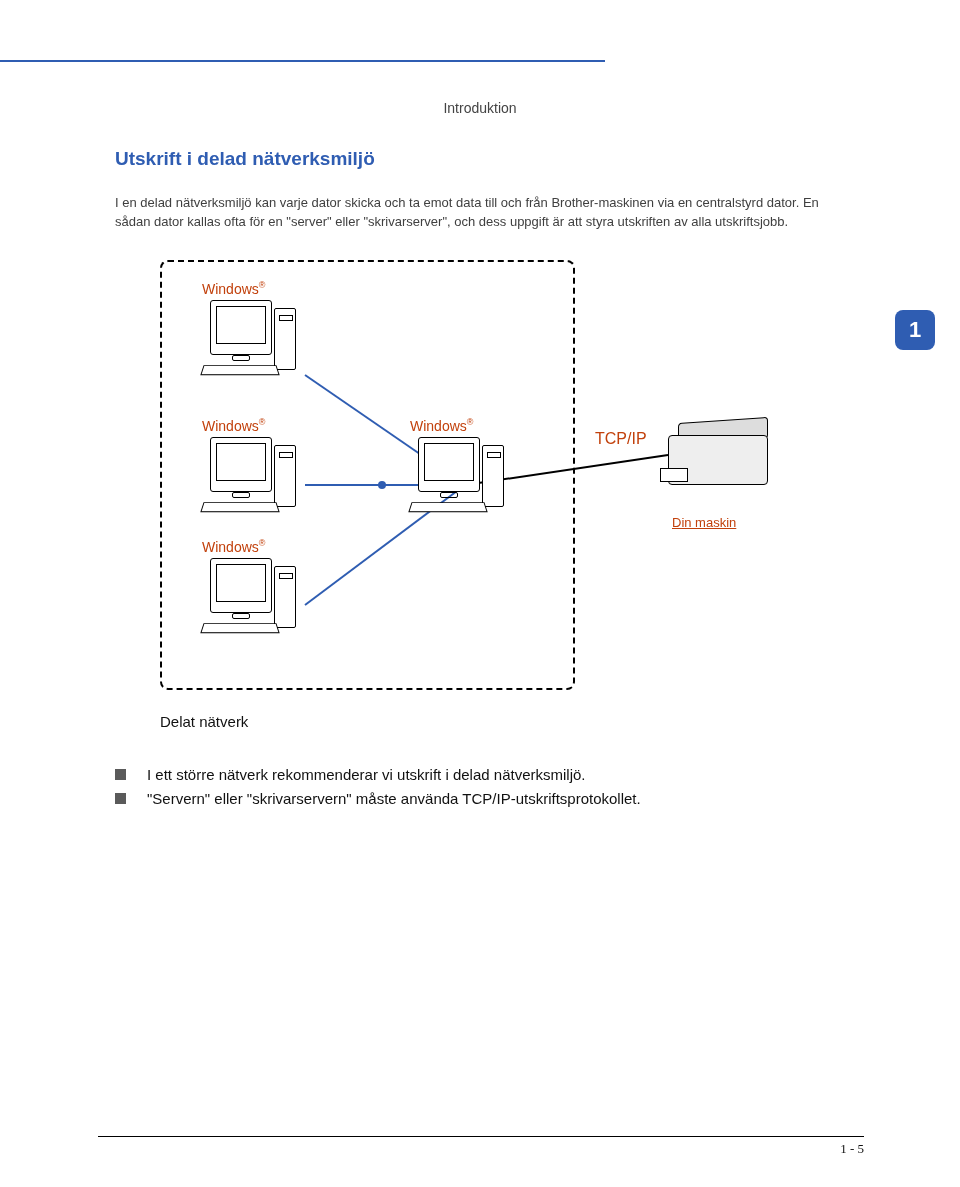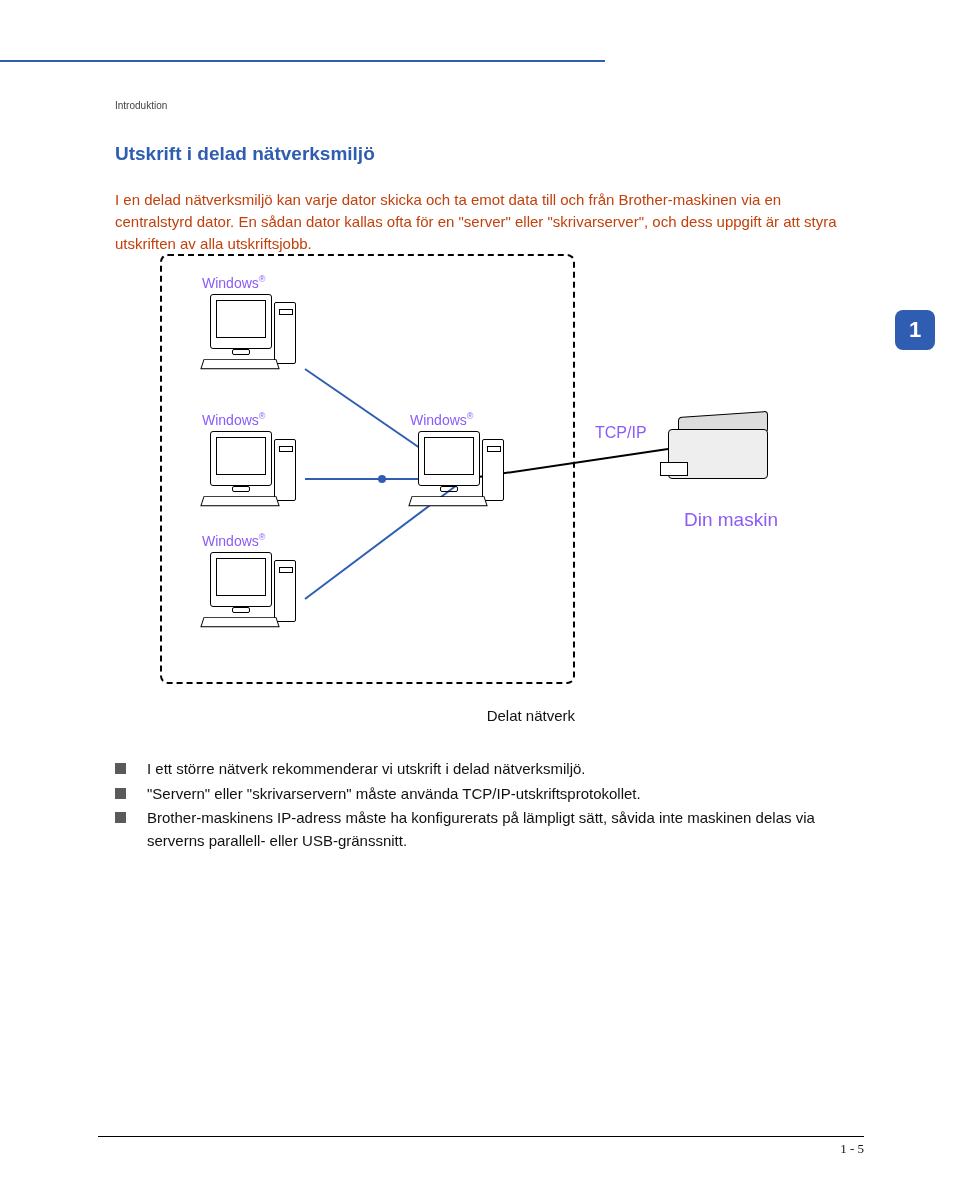--- a/index.html
+++ b/index.html
@@ -19,34 +19,36 @@
     background: #2f5db2;
   }
   .content {
     position: absolute;
     top: 100px;
     left: 115px;
     width: 730px;
   }
   .section-title {
     color: #444;
-    font-size: 10px;
+    font-size: 14px;
     margin-bottom: 20px;
+    text-align: center;
   }
   .heading {
     color: #2f5db2;
     font-weight: bold;
     font-size: 19px;
     margin-bottom: 24px;
     margin-top: 32px;
   }
   .para {
-    color: #c2410c;
-    font-size: 15px;
+    color: #404040;
+    font-size: 13px;
     line-height: 1.45;
+    margin-bottom: 28px;
   }
   .page-tab {
     position: absolute;
     top: 310px;
     right: 25px;
     width: 40px;
     height: 40px;
     background: #2f5db2;
     border-radius: 8px;
     color: #fff;
@@ -64,31 +66,31 @@
   }
   .netbox {
     position: absolute;
     border: 2px dashed #000;
     border-radius: 8px;
   }
   .netbox.outer { left: 0; top: 0; width: 415px; height: 430px; }
   .label {
     position: absolute;
     font-size: 14px;
-    color: #8b5cf6;
+    color: #c2410c;
     white-space: nowrap;
   }
   .label .reg { font-size: 9px; vertical-align: super; }
   .label-bottom {
     position: absolute;
     font-size: 15px;
     color: #111;
     left: 0;
     width: 415px;
-    text-align: right;
+    text-align: left;
     bottom: 0;
   }
 
   
   .computer {
     position: absolute;
     width: 100px;
     height: 80px;
   }
   .monitor {
@@ -263,28 +265,27 @@
         <div class="keyboard"></div>
     </div>
 
     <div class="label" style="left:435px; top:170px; font-size:16px;">TCP/IP</div>
 
     <div class="printer">
       <div class="top"></div>
       <div class="body"></div>
       <div class="tray"></div>
     </div>
-    <div class="label" style="left:524px; top:255px; font-size:19px;">Din maskin</div>
+    <div class="label" style="left:512px; top:255px; font-size:13px;text-decoration:underline;">Din maskin</div>
 
     <div class="label-bottom">Delat nätverk</div>
   </div>
 
   <ul class="bullet-list">
     <li><span>I ett större nätverk rekommenderar vi utskrift i delad nätverksmiljö.</span></li>
     <li><span>"Servern" eller "skrivarservern" måste använda TCP/IP-utskriftsprotokollet.</span></li>
-    <li><span>Brother-maskinens IP-adress måste ha konfigurerats på lämpligt sätt, såvida inte maskinen delas via serverns parallell- eller USB-gränssnitt.</span></li>
   </ul>
 </div>
 
 <div class="page-tab">1</div>
 
 <div class="bottom-rule"></div>
 <div class="page-num">1 - 5</div>
 
 </body></html>

